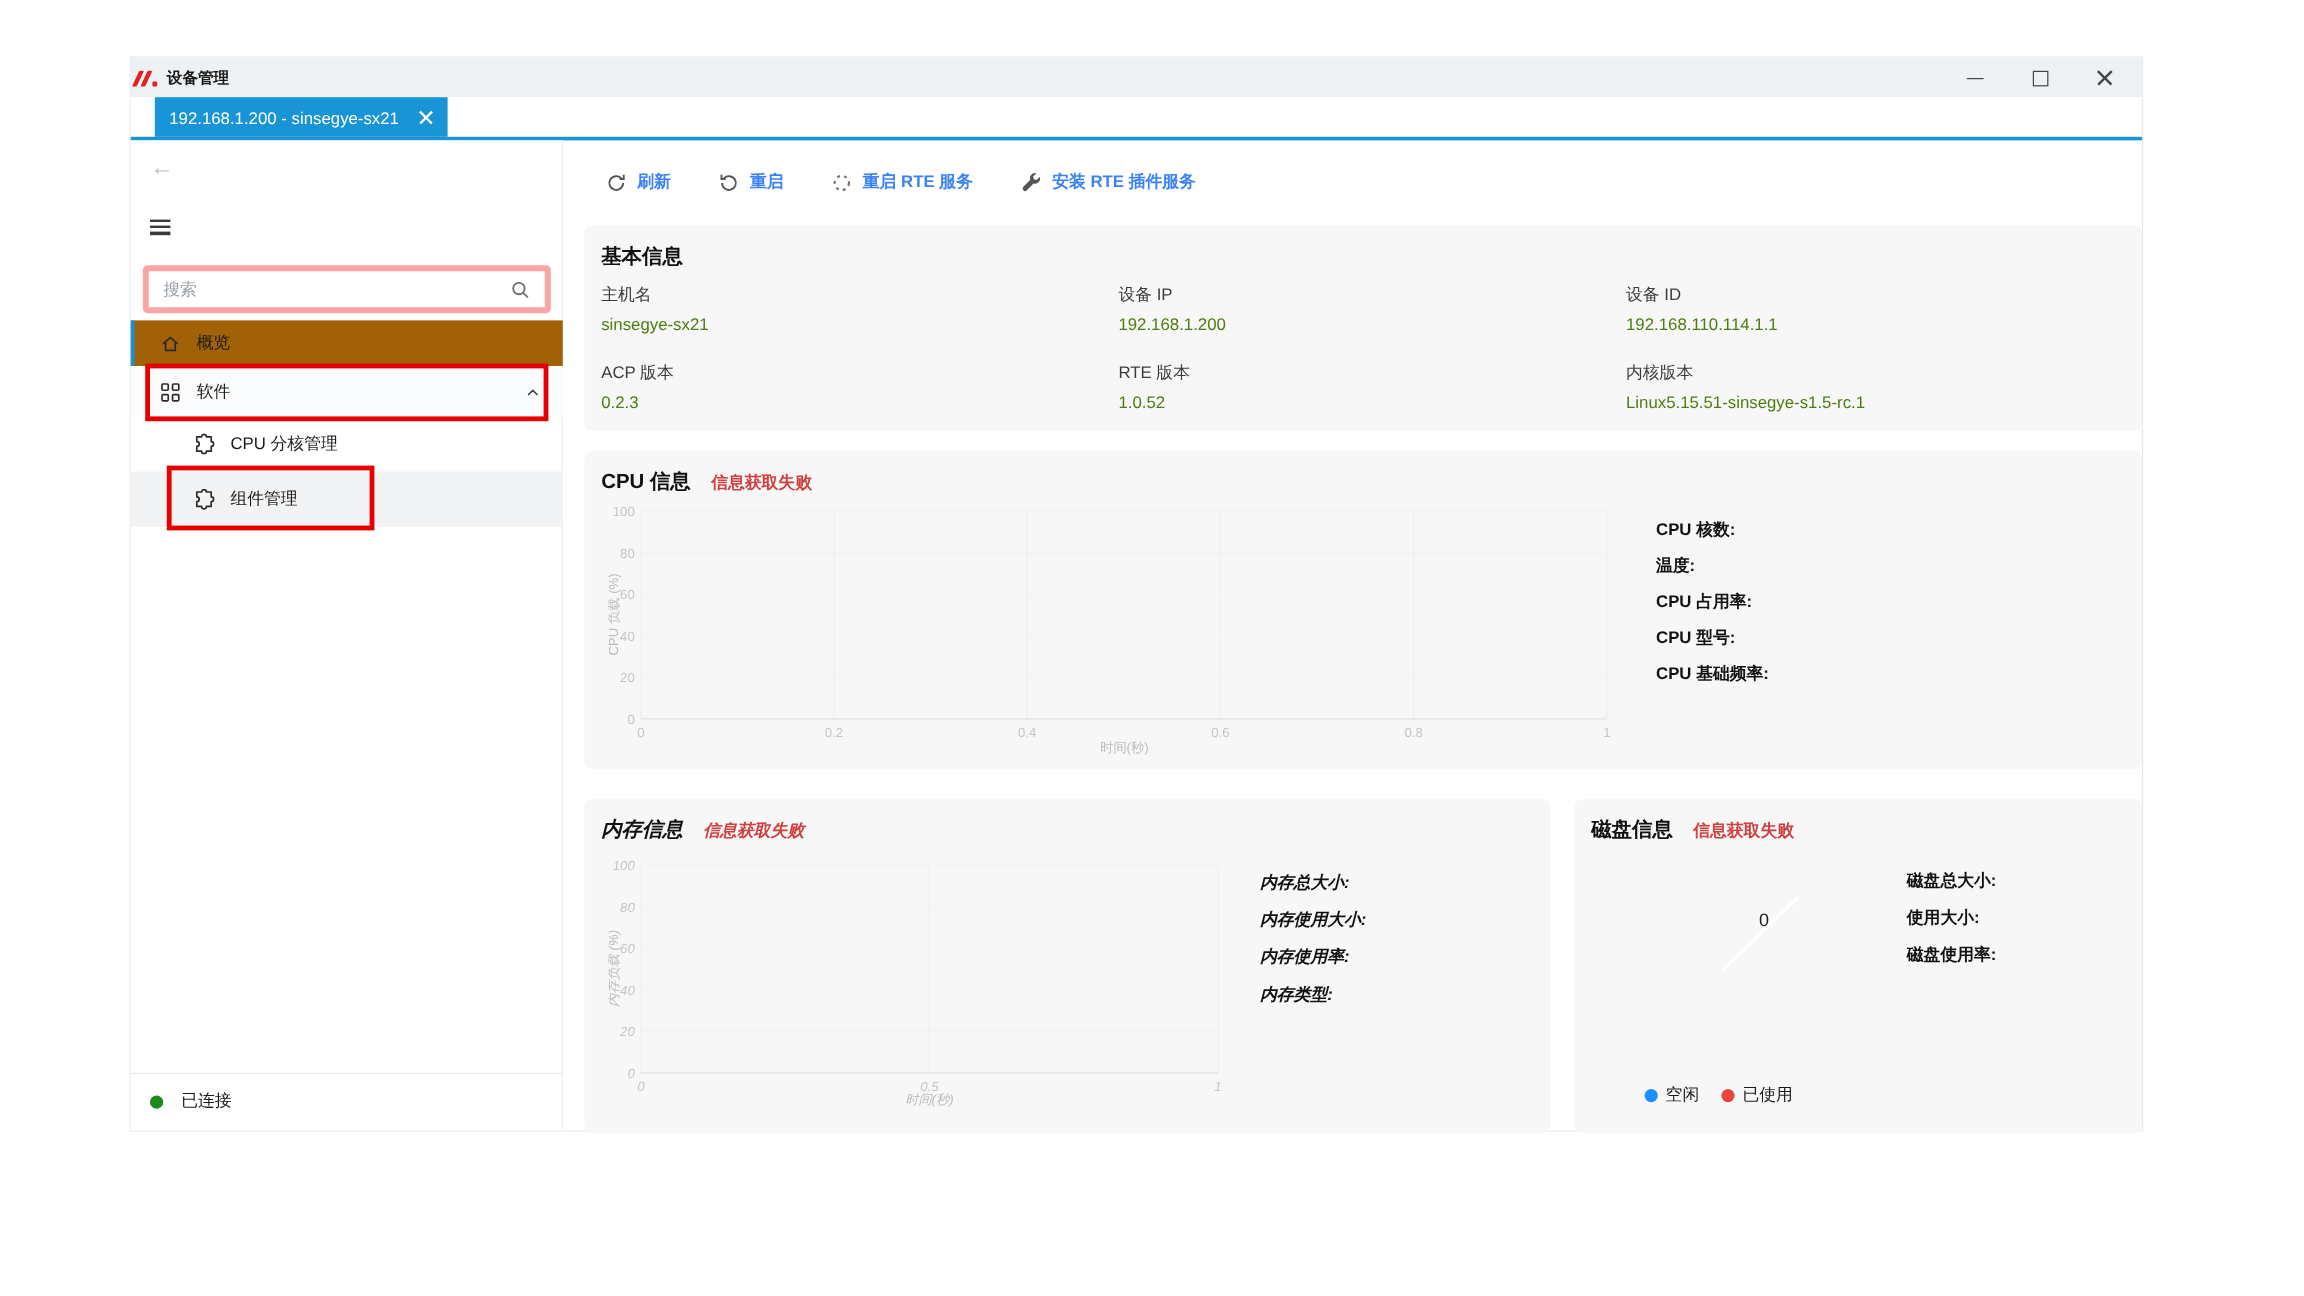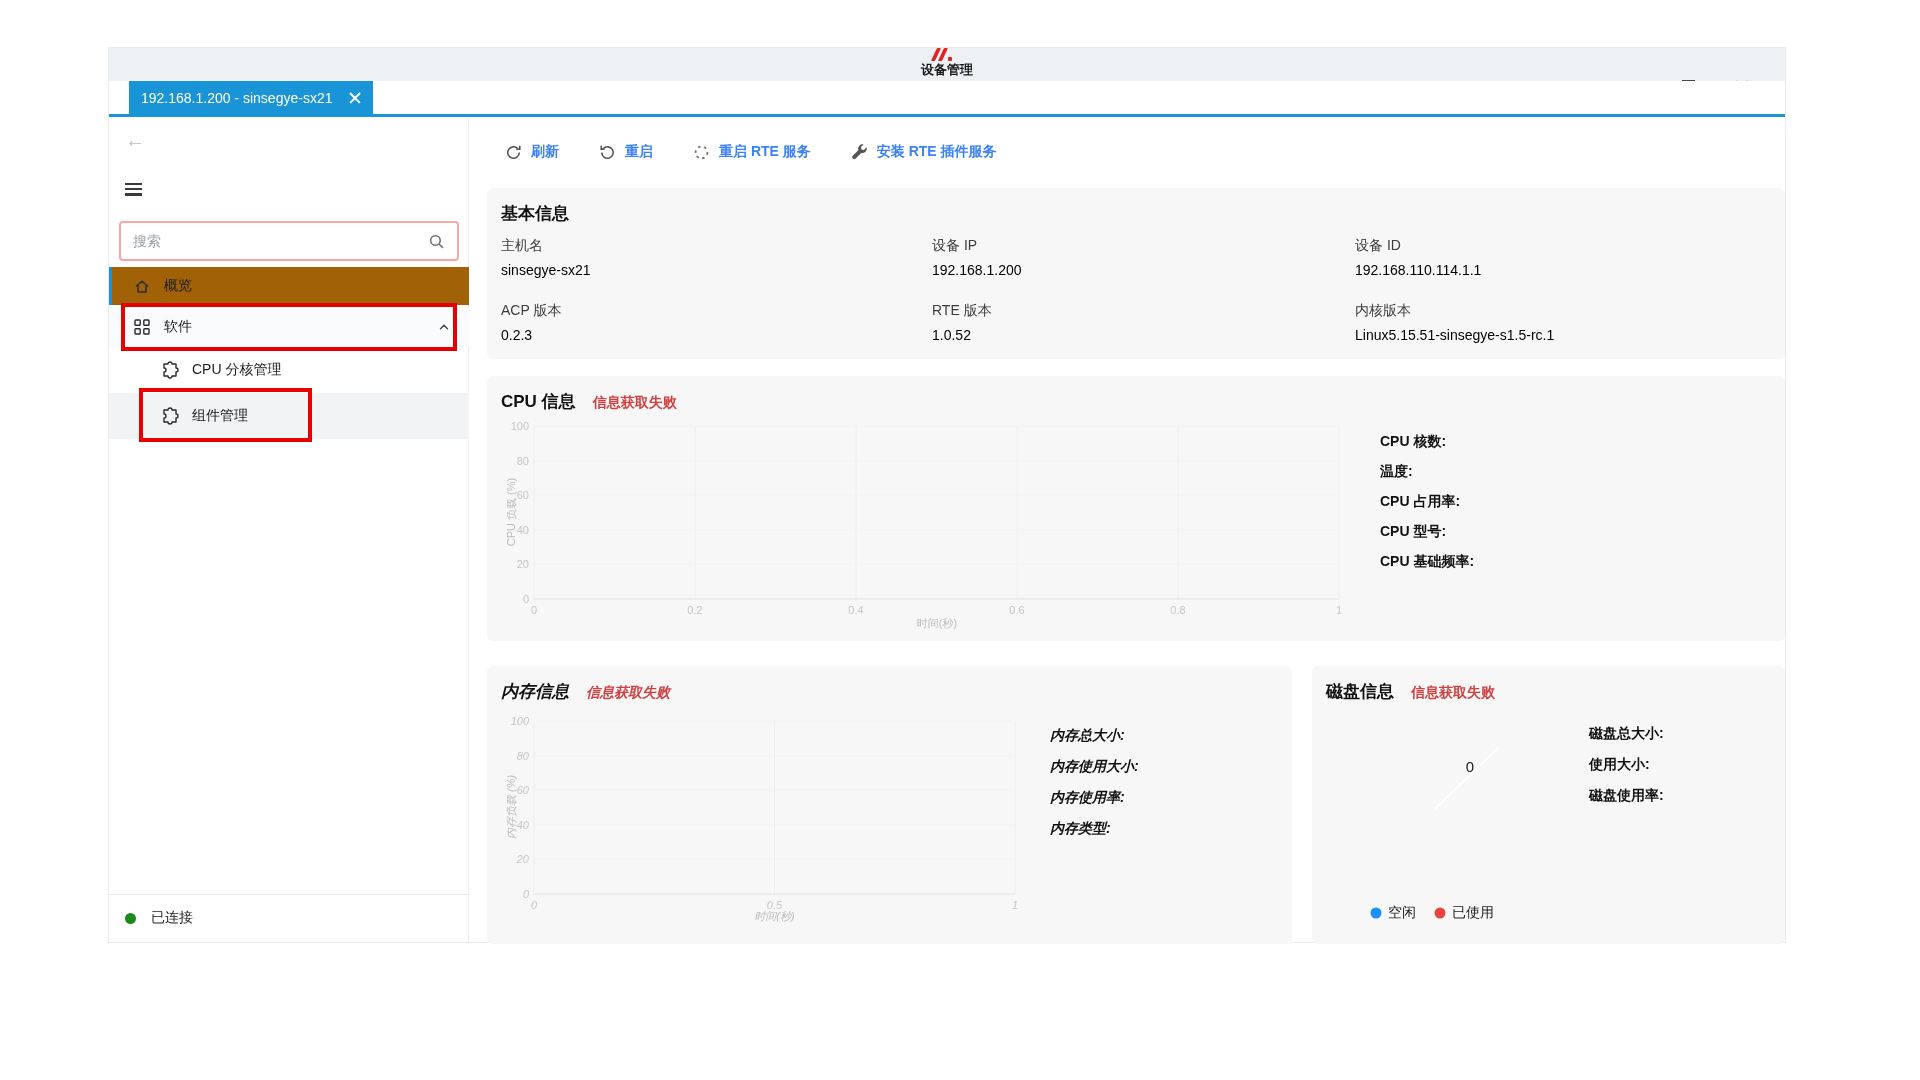--- a/index.html
+++ b/index.html
@@ -1,20 +1,20 @@
 <!DOCTYPE html>
 <html><head>
 <meta charset="utf-8">
 <style>
   * { margin:0; padding:0; box-sizing:border-box; }
   html,body { width:1920px; height:1080px; background:#ffffff; font-family:"Liberation Sans","DejaVu Sans",sans-serif; overflow:hidden; }
   .window { position:absolute; left:108px; top:47px; width:1678px; height:896px; background:#fff; border:1px solid #ebebeb; }
 
   
-  .titlebar { height:33px; background:#eef1f4; display:flex; align-items:center; padding:0 16px;flex-direction:column; }
+  .titlebar { height:33px; background:#eef1f4; display:flex; align-items:center; padding:0 4px; }
   .logo { display:flex; align-items:flex-end; margin-right:8px; height:14px; }
   .logo .bar { display:inline-block; width:4px; height:13px; background:#e02222; transform:skewX(-25deg); margin-right:2.5px; border-radius:1px; }
   .logo .dot { display:inline-block; width:4px; height:4px; background:#e02222; border-radius:1px; margin-left:1px; }
   .win-title { font-size:13px; font-weight:600; color:#1a1a1a; }
   .win-controls { margin-left:auto; display:flex; align-items:center; gap:40px; padding-right:20px; }
   .wc { width:14px; height:14px; position:relative; cursor:pointer; }
   .wc-min::after { content:""; position:absolute; left:0; right:0; top:7px; height:1.6px; background:#444; }
   .wc-max::after { content:""; position:absolute; left:1px; top:1px; width:11px; height:11px; border:1.6px solid #444; }
   .wc-close::before,.wc-close::after { content:""; position:absolute; left:-1px; top:6.5px; width:16px; height:1.6px; background:#444; }
   .wc-close::before { transform:rotate(45deg); } .wc-close::after { transform:rotate(-45deg); }
@@ -27,21 +27,21 @@
   .tab-close::before,.tab-close::after { content:""; position:absolute; left:-1px; top:5.2px; width:14px; height:1.7px; background:#fff; }
   .tab-close::before { transform:rotate(45deg); } .tab-close::after { transform:rotate(-45deg); }
 
   .content { position:absolute; left:0; top:69px; right:0; bottom:0; }
 
   
   .sidebar { position:absolute; left:0; top:0; width:360px; height:100%; background:#fff; border-right:1px solid #ededed; }
   .back-arrow { position:absolute; left:16px; top:12px; font-size:20px; color:#b9bcc0; cursor:pointer; }
   .hamburger { position:absolute; left:16px; top:66px; width:17px; height:13px; cursor:pointer; }
   .hamburger span { display:block; height:2.2px; background:#3a3a3a; margin-bottom:3px; }
-  .searchbox { position:absolute; left:10px; top:104px; width:340px; height:40px; border:2px solid #fca5a5; border-radius:4px; display:flex; align-items:center; padding:0 12px; background:#fff; }
+  .searchbox { position:absolute; left:10px; top:104px; width:340px; height:40px; border:5px solid #fca5a5; border-radius:4px; display:flex; align-items:center; padding:0 12px; background:#fff; }
   .searchbox input { border:none; outline:none; flex:1; font-size:14px; color:#333; font-family:inherit; background:transparent; }
   .searchbox input::placeholder { color:#9aa0a6; }
   .nav-item { position:absolute; left:0; width:360px; display:flex; align-items:center; font-size:14px; color:#1a1a1a; cursor:pointer; }
   .nav-item .nav-icon { display:flex; align-items:center; }
   .nav-item .nav-label { margin-left:13px; }
   #item-overview { top:150px; height:38px; background:#a16207; }
   #item-overview::before { content:""; position:absolute; left:0; top:0; width:3px; height:100%; background:#1890e0; }
   #item-overview .nav-icon { margin-left:24px; }
   #item-software { top:190px; height:40px; background:#fafbfc; }
   #item-software .nav-icon { margin-left:24px; }
@@ -65,21 +65,21 @@
   .card { position:absolute; background:#f7f7f8; border-radius:6px; }
   #card-basic { left:17px; top:71px; width:1298px; height:171px; }
   #card-cpu   { left:17px; top:259px; width:1298px; height:265px; }
   #card-mem   { left:17px; top:549px; width:805px;  height:278px;font-style:italic; }
   #card-disk  { left:842px; top:549px; width:473px; height:278px; }
   .card-head { position:absolute; left:14px; top:14px; display:flex; align-items:baseline; gap:17px; }
   .card-title { font-size:17px; font-weight:700; color:#111; }
   .card-error { font-size:14px; color:#d04040; font-weight:600; }
   .info-grid { position:absolute; left:14px; top:49px; display:grid; grid-template-columns:431px 423px auto; row-gap:24px; }
   .info-label { font-size:14px; color:#3c3c3c; }
-  .info-value { font-size:14px; color:#000000; margin-top:7px; }
+  .info-value { font-size:14px; color:#4d7c0f; margin-top:7px; }
   .stats { position:absolute; font-size:14px; font-weight:700; color:#111; }
   .stats div { height:30px; line-height:30px; }
   #cpu-stats { left:893px; top:50px; }
   #mem-stats { left:563px; top:54px; } #mem-stats div { height:31px; line-height:31px; }
   #disk-stats { left:267px; top:52px; } #disk-stats div { height:31px; line-height:31px;margin-left:10px; }
   .chart-svg { position:absolute; }
   .legend { position:absolute; left:58px; top:238px; display:flex; align-items:center; gap:18px; font-size:14px; color:#1a1a1a; }
   .legend-item { display:flex; align-items:center; gap:6px; }
 </style>
 </head>

